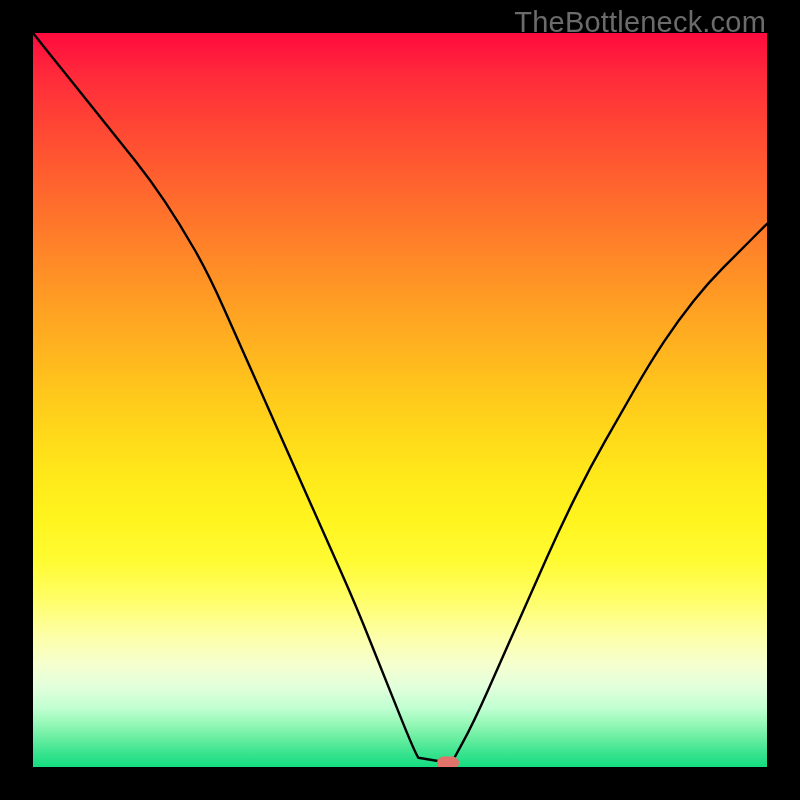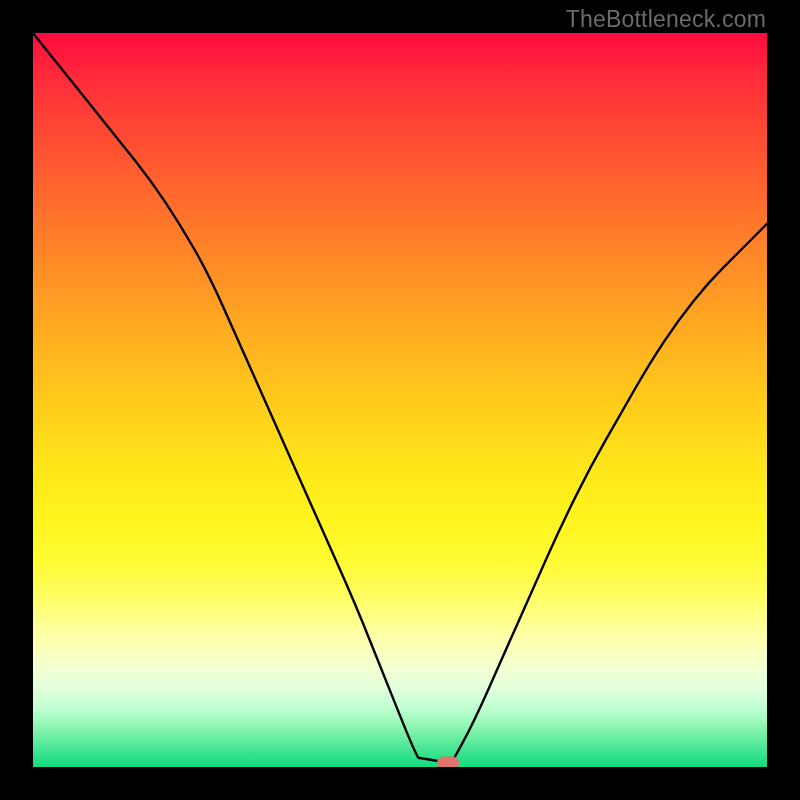--- a/index.html
+++ b/index.html
@@ -63,21 +63,21 @@
     background: #e2736a;
     border-radius: 7px;
     transform: translate(-50%, -50%);
   }
   .watermark {
     position: absolute;
     top: 6px;
     right: 34px;
     color: #6b6b6b;
     font-family: Arial, Helvetica, sans-serif;
-    font-size: 23px;
+    font-size: 29px;
     font-weight: 500;
     letter-spacing: 0.2px;
   }
 </style>
 </head>
 <body>
 <div class="frame">
 
   <div class="plot-area">
     <div class="gradient-bg"></div>

